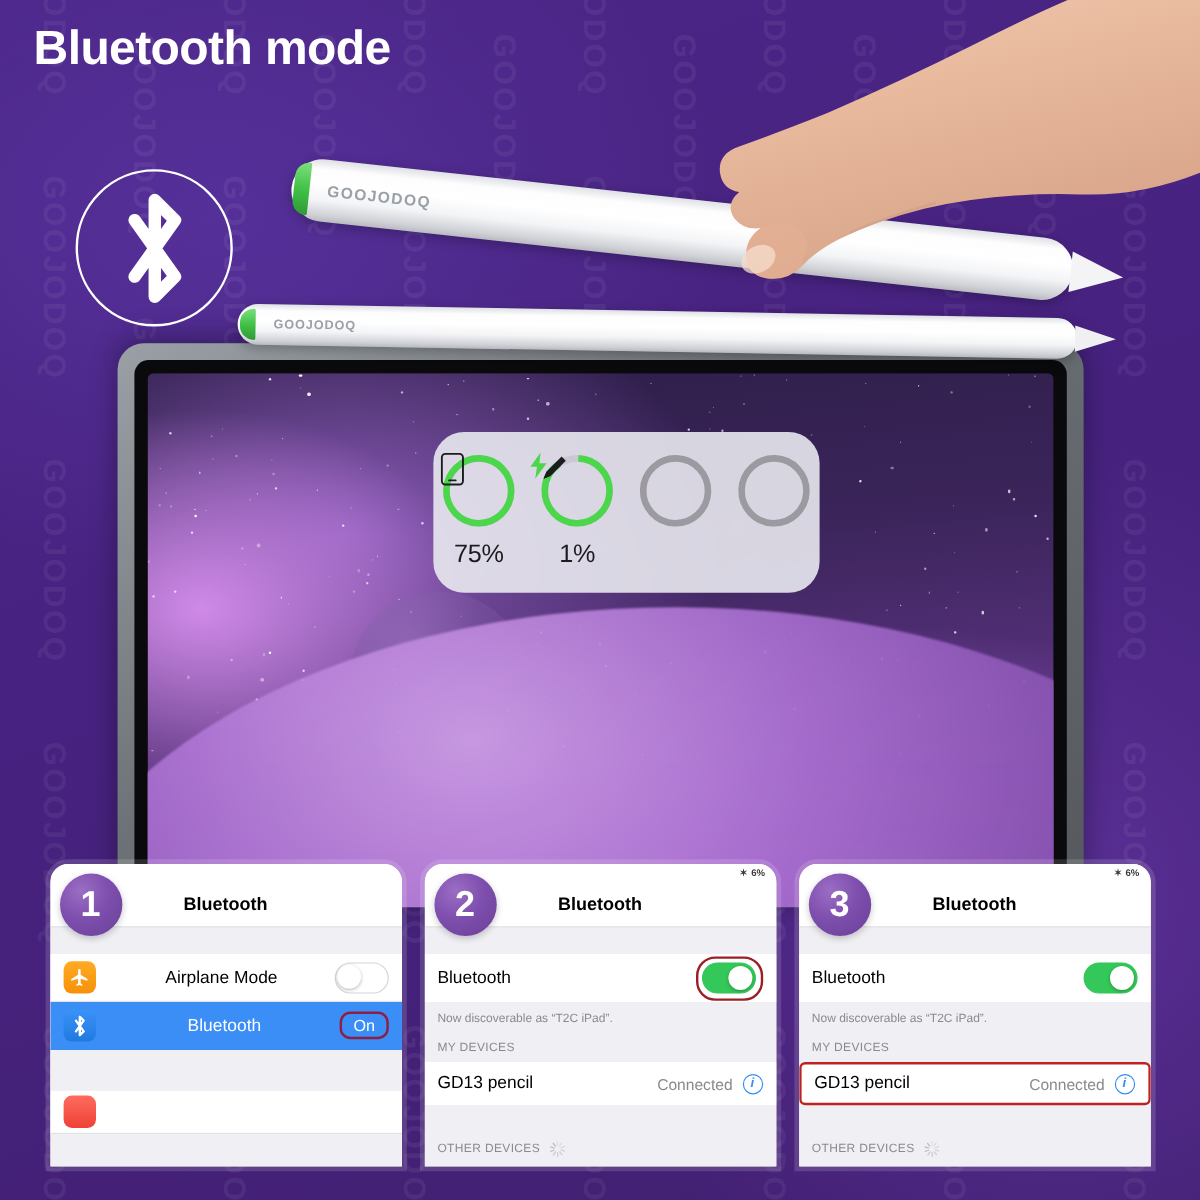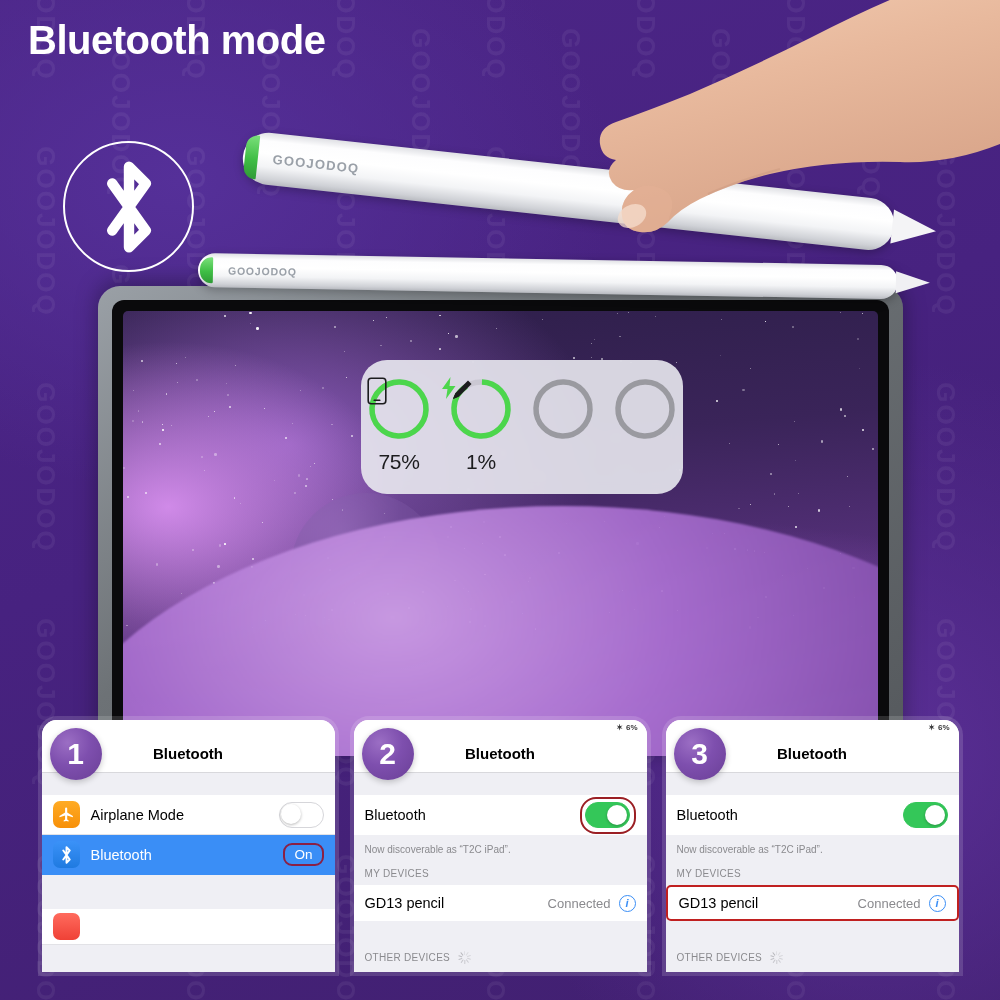--- a/index.html
+++ b/index.html
@@ -195,20 +195,21 @@
     box-shadow: 0 2px 6px rgba(0,0,0,.22);
   }
   .panel-body { background: #efeff4; height: calc(100% - 53px); position: relative; }
 
   
   .gap { height: 22px; }
   .srow {
     background: #ffffff; height: 40px;
     display: flex; align-items: center; padding: 0 11px;
     border-bottom: 1px solid #e2e2e6;
+    text-align: center;
   }
   .srow.sel { background: #3a8ef6; border-bottom-color: #3a8ef6; }
   .srow-icon {
     width: 27px; height: 27px; border-radius: 7px;
     display: flex; align-items: center; justify-content: center;
     margin-right: 11px; flex: 0 0 auto;
   }
   .ic-plane { background: linear-gradient(#ffab24, #f79009); }
   .ic-wifi  { background: linear-gradient(#3b92f8, #1f7ae0); }
   .ic-bt    { background: linear-gradient(#3b92f8, #1f7ae0); }

